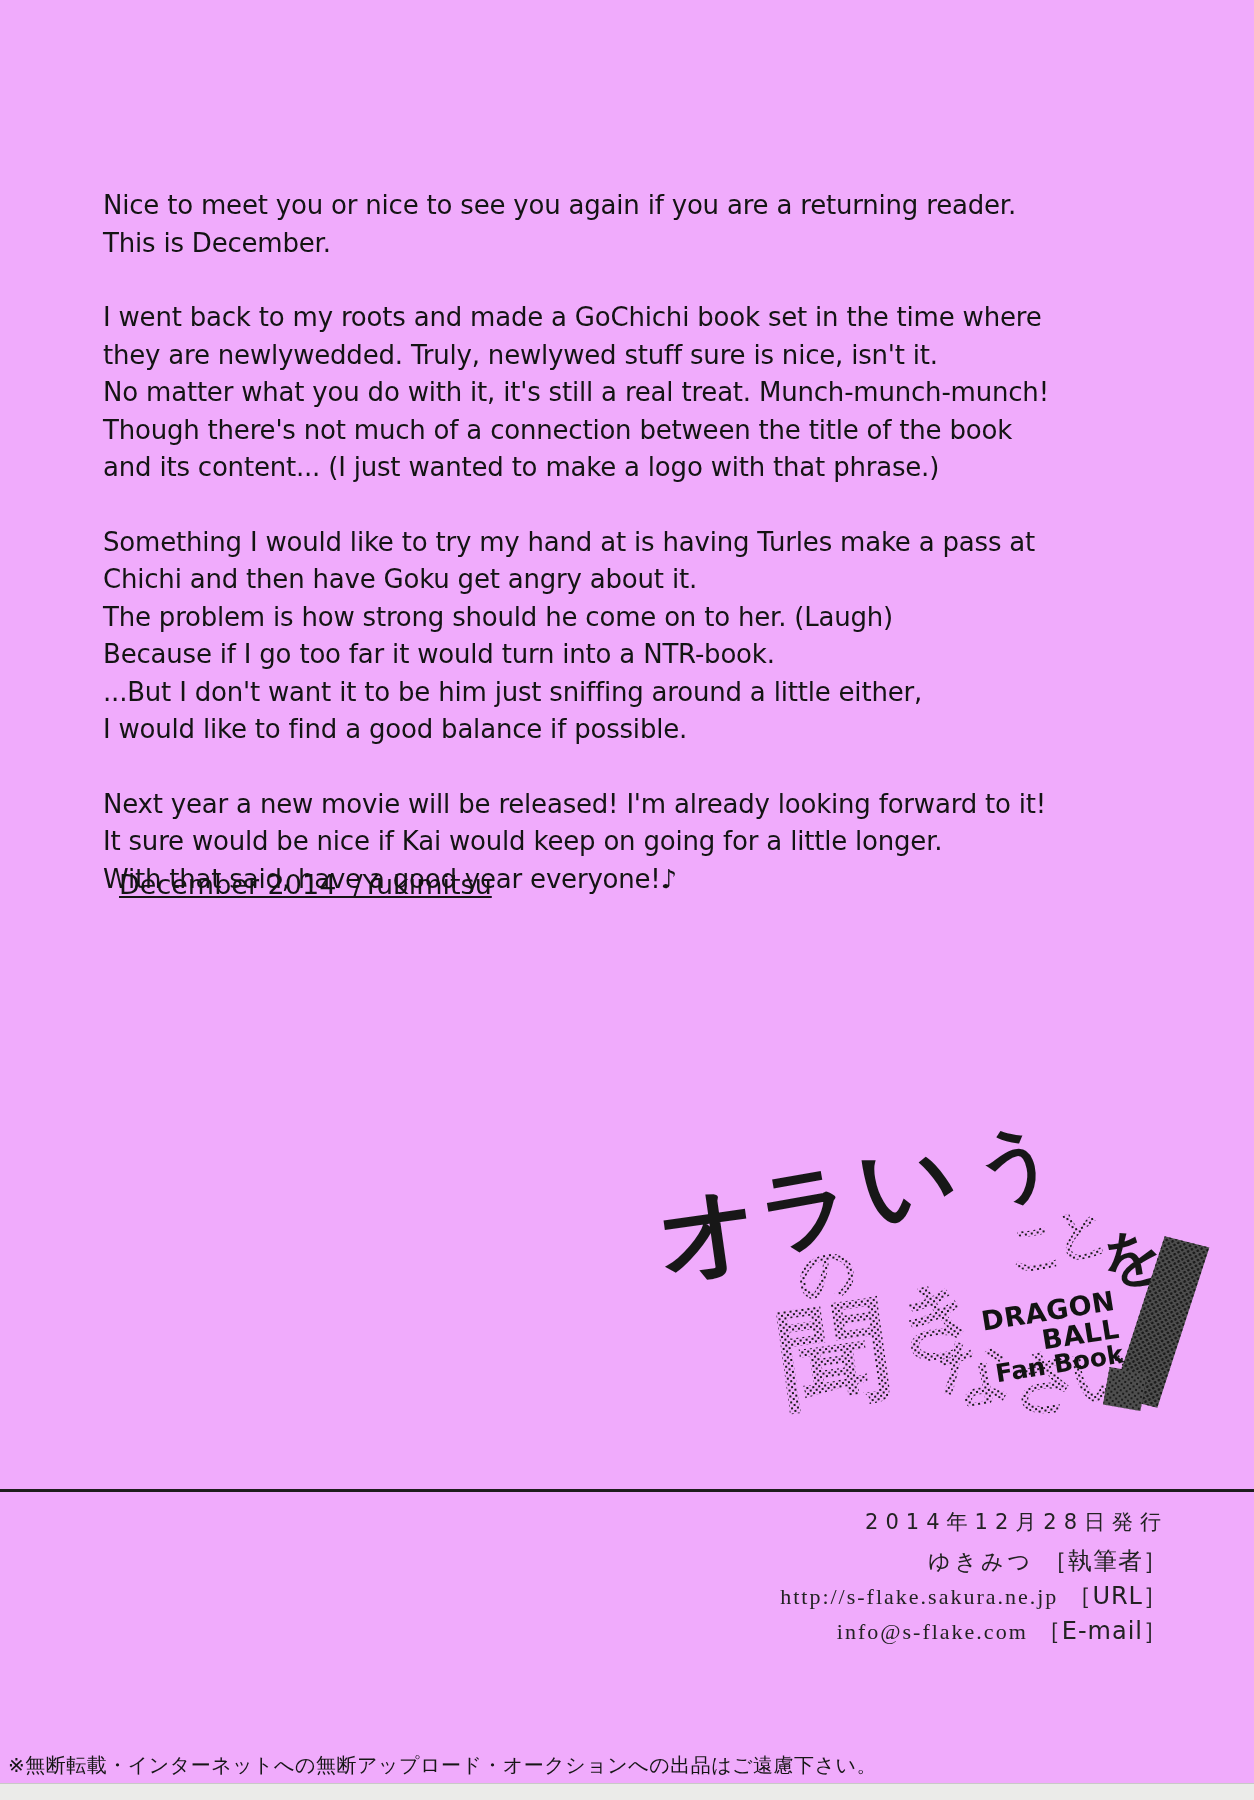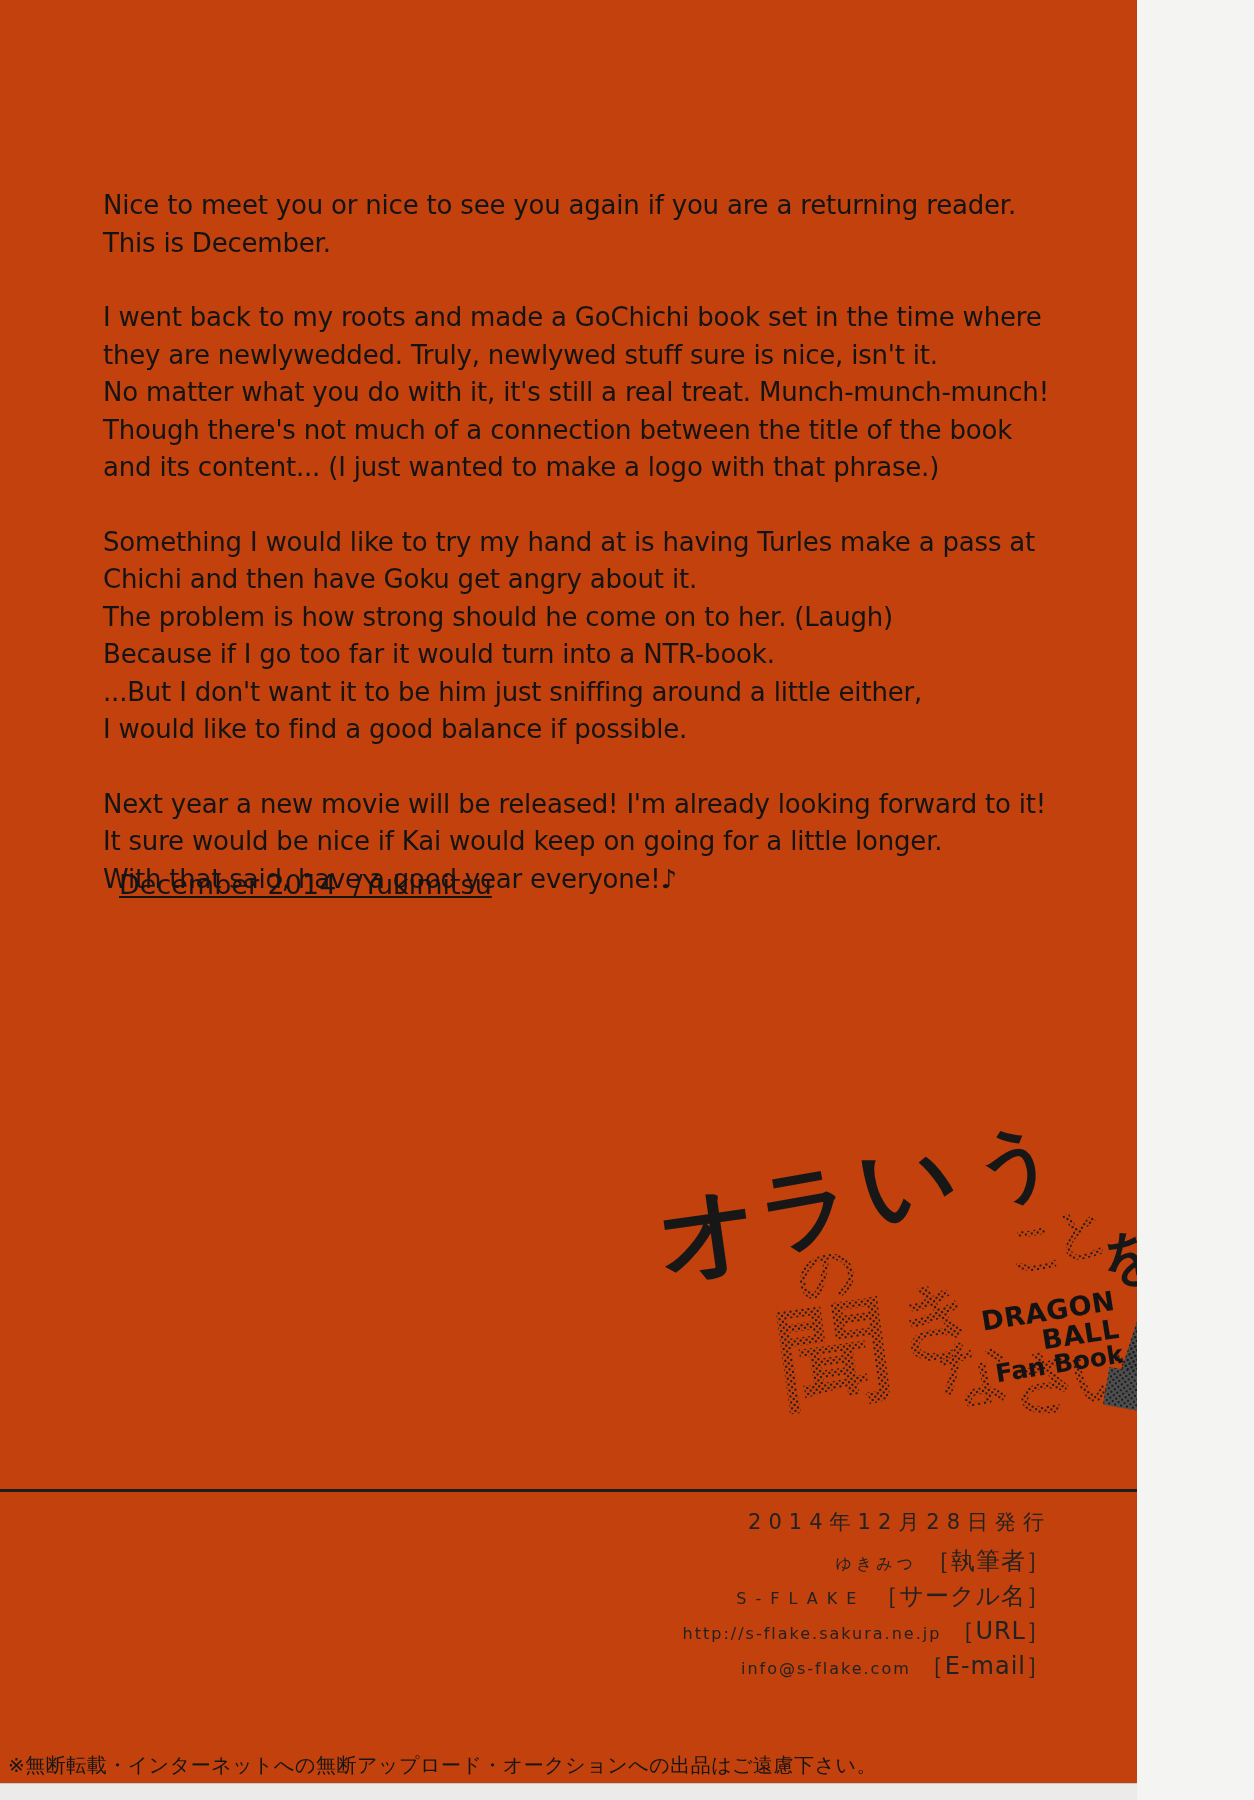--- a/index.html
+++ b/index.html
@@ -2,22 +2,22 @@
 <html><head>
 <meta charset="utf-8">
 <style>
   html,body { margin:0; padding:0; }
   body {
     width:1254px; height:1800px;
     background:#f4f4f2;
     font-family:"DejaVu Sans", sans-serif;
   }
   .page {
-    position:relative; width:1137px; height:1800px;
-    background:#c2410c; overflow:hidden;
+    position:relative; width:1254px; height:1800px;
+    background:#f0abfc; overflow:hidden;
   }
 
   
   .afterword {
     position:absolute; left:103px; top:150px;
     font-size:26px; line-height:37.5px; letter-spacing:-0.2px;
     color:#141414;
   }
   .afterword p { margin:0 0 37px 0; }
   .afterword .ln { white-space:pre; }
@@ -94,21 +94,21 @@
   }
   .colophon {
     position:absolute; right:86px; top:1506px;
     text-align:right; color:#222;
   }
   .colophon .date {
     font-size:21px; letter-spacing:7px; margin-bottom:6px;
     line-height:33px; white-space:nowrap;
   }
   .colophon .row { line-height:33px; white-space:nowrap; }
-  .colophon .val { font-size:16px; }
+  .colophon .val { font-size:22px;font-family:Liberation Serif, serif; }
   .colophon .lab { font-size:24px; margin-left:9px; letter-spacing:1px; }
   .val-author  { letter-spacing:4px; }
   .val-circle  { letter-spacing:9px; }
   .val-url     { letter-spacing:2px; }
   .val-email   { letter-spacing:2px; }
   .val-printer { letter-spacing:2px; }
 
   
   .footer-note {
     position:absolute; left:8px; top:1752px;
@@ -185,23 +185,20 @@
   </div>
 
   <div class="divider"></div>
 
   <div class="colophon">
     <div class="date">2014年12月28日発行</div>
     <div class="row">
       <span class="val val-author">ゆきみつ</span><span class="lab">［執筆者］</span>
     </div>
     <div class="row">
-      <span class="val val-circle">S-FLAKE</span><span class="lab">［サークル名］</span>
-    </div>
-    <div class="row">
       <span class="val val-url">http://s-flake.sakura.ne.jp</span><span class="lab">［URL］</span>
     </div>
     <div class="row">
       <span class="val val-email">info@s-flake.com</span><span class="lab">［E-mail］</span>
     </div>
   </div>
 
   <div class="footer-note">※無断転載・インターネットへの無断アップロード・オークションへの出品はご遠慮下さい。</div>
   <div class="bottom-edge"></div>
 

